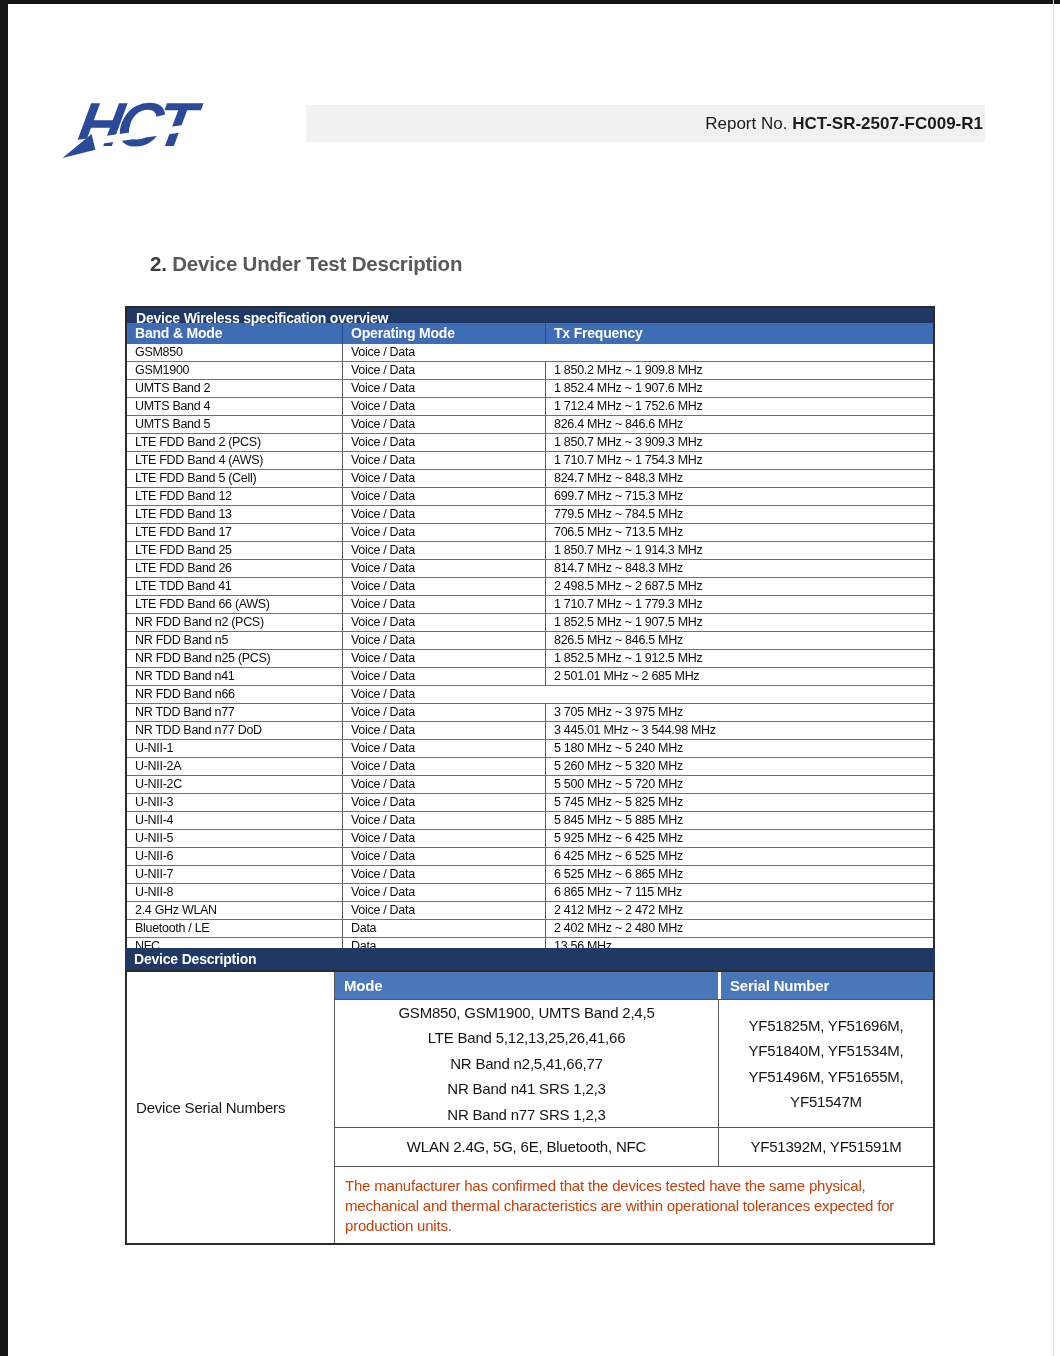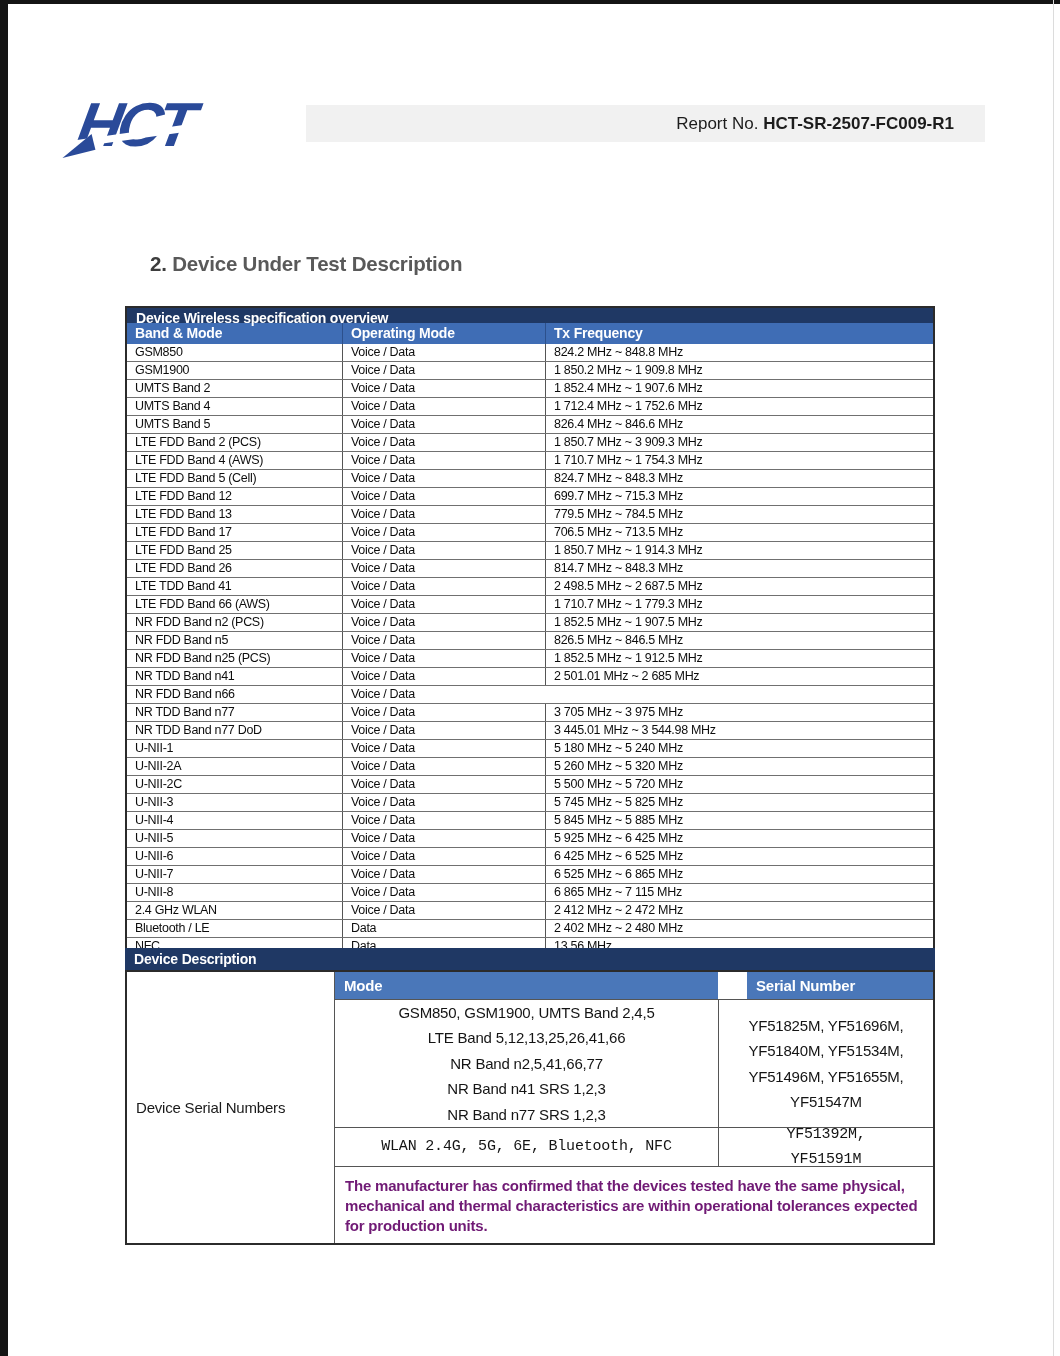--- a/index.html
+++ b/index.html
@@ -18,21 +18,21 @@
     position:absolute;left:6px;top:0;font-size:62px;font-weight:800;font-style:italic;
     color:#2a4a99;letter-spacing:-5px;transform:skewX(-10deg);line-height:78px;
   }
   .logo-swoosh{position:absolute;left:-10px;top:40px;width:230px;height:7px;background:#fff;transform:rotate(-8deg);}
   .logo-wedge{position:absolute;left:-12px;top:52px;width:0;height:0;
     border-left:34px solid transparent;border-bottom:16px solid #2a4a99;transform:rotate(-14deg);}
 
   
   .report-bar{
     position:absolute;left:306px;top:105px;width:679px;height:37px;background:#f1f1f1;
-    display:flex;align-items:center;justify-content:flex-end;padding-right:31px;box-sizing:border-box;
+    display:flex;align-items:center;justify-content:flex-end;padding-right:2px;box-sizing:border-box;
     font-size:17px;color:#1c1c1c;white-space:pre;
   }
   .report-bar b{font-weight:700;}
 
   
   .heading{position:absolute;left:150px;top:252px;font-size:20.5px;letter-spacing:-0.2px;white-space:pre;}
   .heading .num{font-weight:700;color:#3d3d3d;}
   .heading .ttl{font-weight:600;color:#595959;}
 
   
@@ -49,34 +49,34 @@
   .spec-row .c+.c{border-left:1px solid #555;}
 
   
   .dd-bar{position:absolute;left:125px;top:948px;width:810px;height:22px;box-sizing:border-box;
     background:#1f3864;color:#fff;font-weight:700;font-size:14px;line-height:22px;padding-left:9px;letter-spacing:-0.2px;}
   .dd{position:absolute;left:125px;top:970px;width:810px;height:275px;border:2px solid #2b2b2b;
     box-sizing:border-box;display:flex;background:#fff;}
   .dd-left{width:208px;border-right:1px solid #555;display:flex;align-items:center;box-sizing:border-box;
     padding-left:9px;font-size:15px;color:#1a1a1a;letter-spacing:-0.2px;}
   .dd-right{flex:1;display:flex;flex-direction:column;}
-  .dd-head{display:flex;height:27px;gap:26px;}
+  .dd-head{display:flex;height:27px;}
   .dd-head .h{background:#4a77b9;color:#fff;font-weight:700;font-size:15px;line-height:27px;
     padding-left:9px;box-sizing:border-box;letter-spacing:-0.2px;}
   .dd-head .h-mode{width:383px;}
   .dd-head .h-serial{flex:1;border-left:3px solid #fff;}
   .dd-row{display:flex;border-top:1px solid #555;}
   .dd-rowA{height:127px;}
-  .dd-rowB{height:38px;font-family:Liberation Mono, monospace;}
+  .dd-rowB{height:38px;}
   .dd-mode{width:383px;box-sizing:border-box;display:flex;align-items:center;justify-content:center;
     text-align:center;font-size:15px;line-height:25.5px;white-space:pre-line;color:#141414;letter-spacing:-0.2px;}
   .dd-serial{flex:1;border-left:1px solid #555;box-sizing:border-box;display:flex;align-items:center;
     justify-content:center;text-align:center;font-size:15px;line-height:25.5px;padding:0 29px;color:#141414;letter-spacing:-0.2px;}
   .dd-note{flex:1;border-top:1px solid #555;box-sizing:border-box;padding:9px 14px 0 10px;
-    font-size:15px;line-height:20px;color:#701a75;letter-spacing:-0.2px;font-weight:bold;}
+    font-size:15px;line-height:20px;color:#c2410c;letter-spacing:-0.2px;}
 </style>
 </head>
 <body>
 
 <div class="page">
   <div class="edge-left"></div>
   <div class="edge-top"></div>
   <div class="edge-right"></div>
 
   <div class="logo">
@@ -94,21 +94,20 @@
     <div class="spec-head">
       <div class="c c1">Band &amp; Mode</div>
       <div class="c c2">Operating Mode</div>
       <div class="c c3">Tx Frequency</div>
     </div>
     <div>
 
     <div class="spec-row">
         <div class="c c1">GSM850</div>
         <div class="c c2">Voice / Data</div>
-        <div class="c c3">824.2 MHz ~ 848.8 MHz</div>
       </div>
         <div class="spec-row">
         <div class="c c1">GSM1900</div>
         <div class="c c2">Voice / Data</div>
         <div class="c c3">1 850.2 MHz ~ 1 909.8 MHz</div>
       </div>
         <div class="spec-row">
         <div class="c c1">UMTS Band 2</div>
         <div class="c c2">Voice / Data</div>
         <div class="c c3">1 852.4 MHz ~ 1 907.6 MHz</div>

